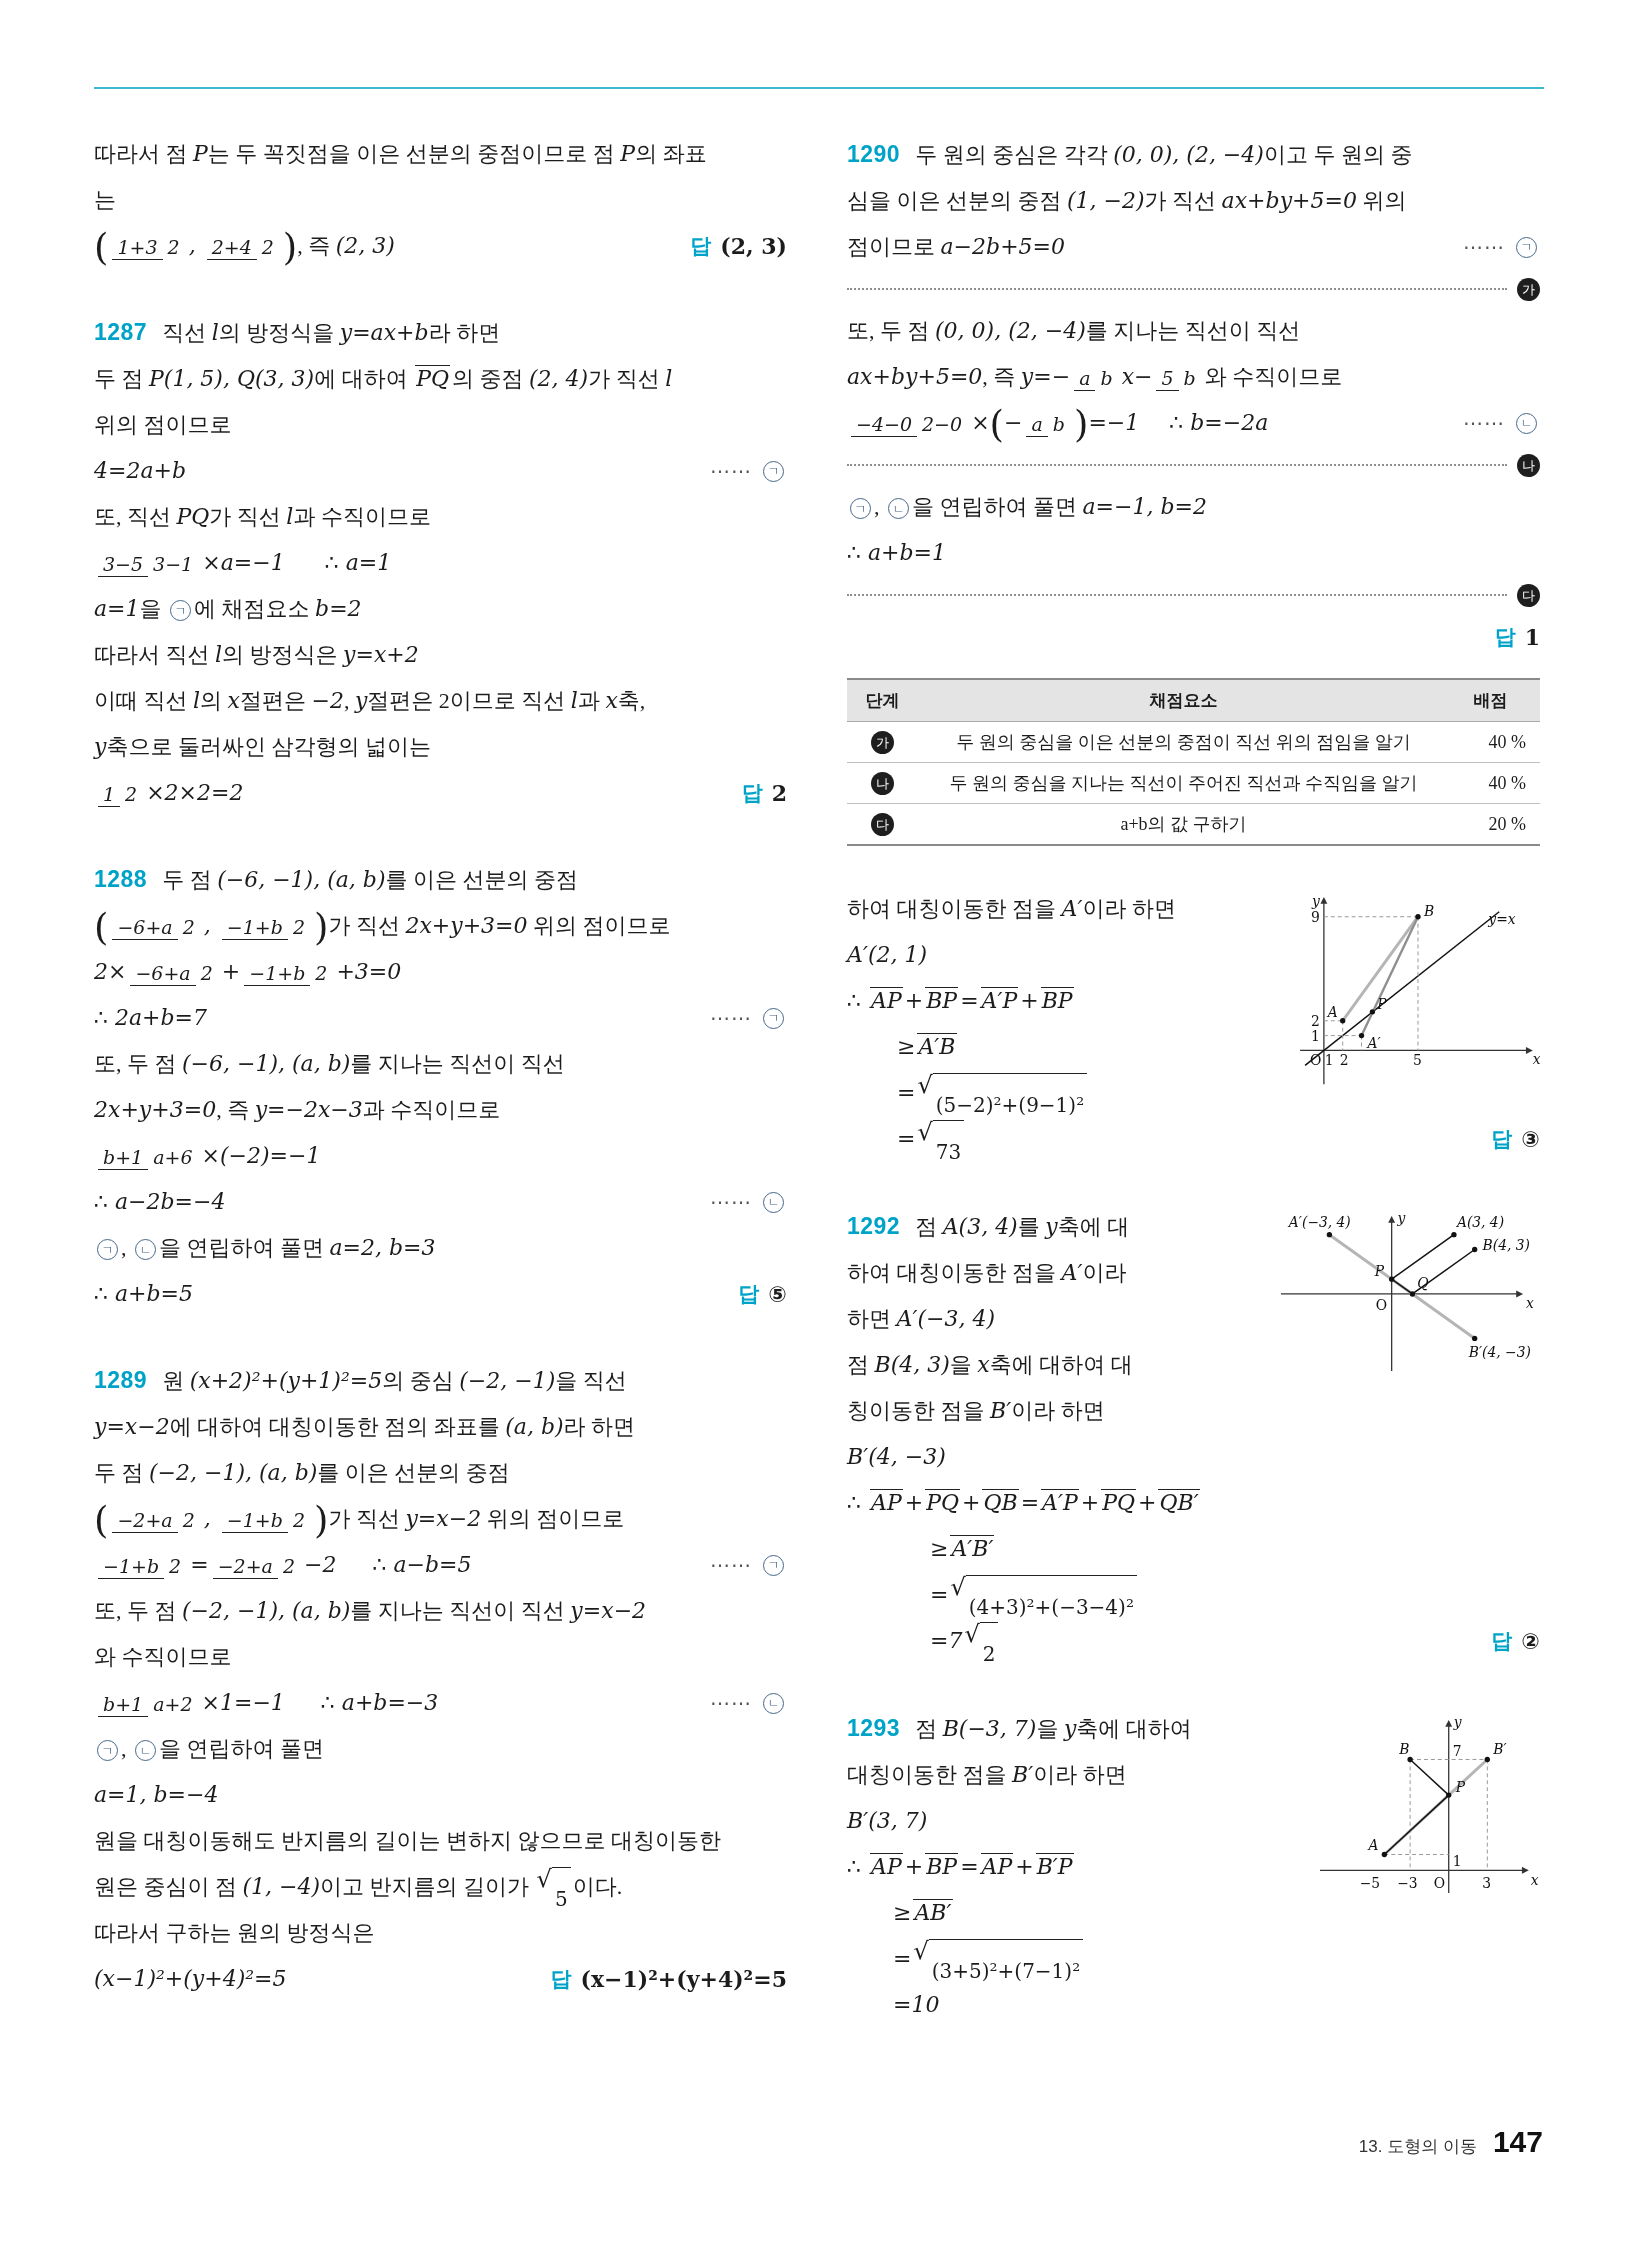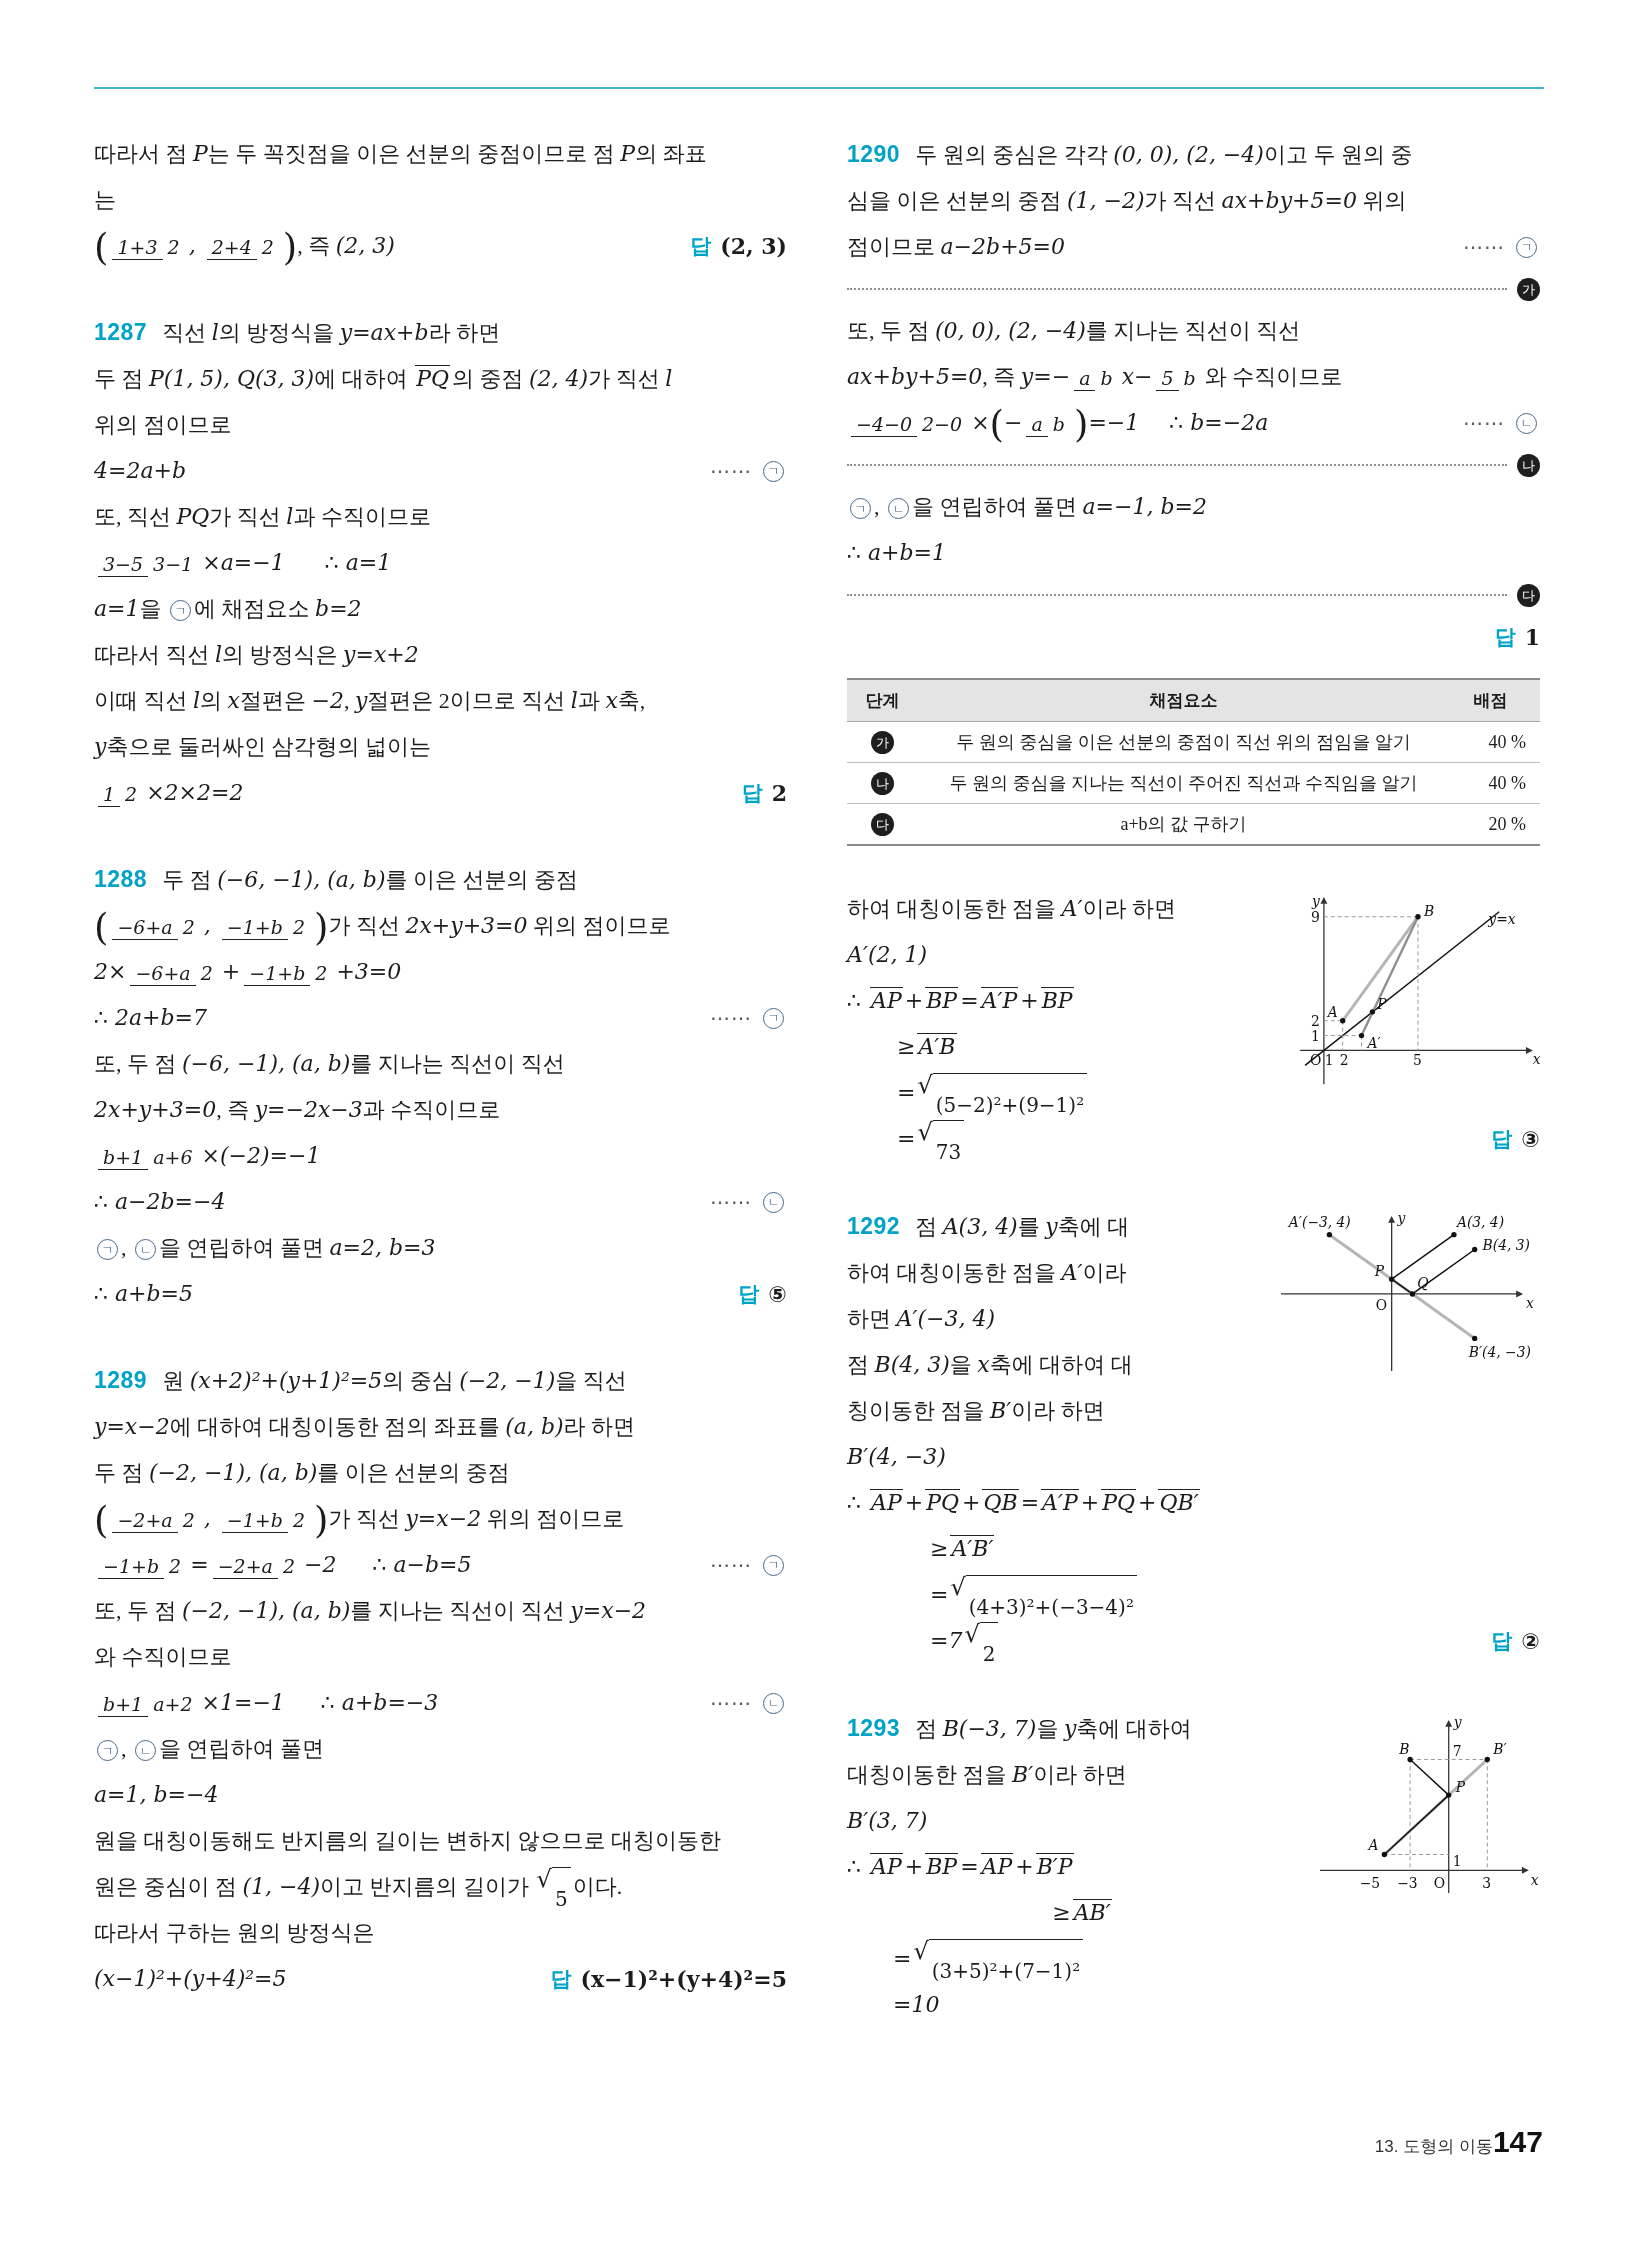--- a/index.html
+++ b/index.html
@@ -42,21 +42,21 @@
   .diagram{position:absolute;top:4px;right:0}
   .diagram line.ax{stroke:#333;stroke-width:1.3}
   .diagram line.sl{stroke:#111;stroke-width:1.5}
   .diagram line.gr{stroke:#b5b5b5;stroke-width:3}
   .diagram line.gr2{stroke:#8f8f8f;stroke-width:2.4}
   .diagram line.da{stroke:#999;stroke-width:1;stroke-dasharray:4 3}
   .diagram .dpt{fill:#111}
   .diagram .ahead{fill:#333}
   .diagram text{font-size:14px;font-family:"DejaVu Serif",serif;fill:#111}
   .diagram text.it{font-style:italic}
-  .footer{position:absolute;right:95px;top:2125px;display:flex;align-items:baseline;gap:0}
+  .footer{position:absolute;right:95px;top:2125px;display:flex;align-items:baseline;gap:16px}
   .footer-section{font-size:17px;color:#333;font-family:"Liberation Sans",sans-serif}
   .footer-page{font-size:30px;font-weight:700;font-family:"Liberation Sans",sans-serif;color:#111}
 </style>
 </head>
 <body>
 
 <div class="page">
   <div class="top-rule"></div>
   <div class="columns">
     <div class="col" id="col-left">
@@ -360,21 +360,21 @@
             <text x="106" y="104" class="dlb ">O</text>
             <text x="258" y="102" class="dlb it">x</text>
             <text x="128" y="16" class="dlb it">y</text>
           </svg>
         </div>
         <div class="block rel" style="min-height: 208px;">
           <div class="line narrow head"><span class="pnum">1293</span><span class="kt">점 </span><span class="mt">B(−3, 7)</span><span class="kt">을 </span><span class="mt">y</span><span class="kt">축에 대하여</span></div>
           <div class="line narrow"><span class="kt">대칭이동한 점을 </span><span class="mt">B′</span><span class="kt">이라 하면</span></div>
           <div class="line narrow"><span class="mt">B′(3, 7)</span></div>
           <div class="line narrow"><span class="mt">∴ </span><span class="ol">AP</span><span class="mt">+</span><span class="ol">BP</span><span class="mt">=</span><span class="ol">AP</span><span class="mt">+</span><span class="ol">B′P</span></div>
-          <div class="line narrow" style="padding-left: 46px; text-align: center;"><span class="mt">≥</span><span class="ol">AB′</span></div>
+          <div class="line narrow" style="padding-left: 46px;"><span class="mt">≥</span><span class="ol">AB′</span></div>
           <div class="line narrow" style="padding-left: 46px;"><span class="mt">=</span><span class="sqrt">
               <span class="rad">√</span>
               <span class="rc">(3+5)²+(7−1)²</span>
             </span></div>
           <div class="line narrow" style="padding-left: 46px;"><span class="mt">=10</span></div>
           <svg width="238" height="194" class="diagram" viewBox="0 0 240 196">
             <line x1="18" y1="163" x2="226" y2="163" class="ax"></line>
             <polygon points="229,163 222,159.5 222,166.5" class="ahead"></polygon>
             <line x1="148" y1="186" x2="148" y2="14" class="ax"></line>
             <polygon points="148,11 144.5,18 151.5,18" class="ahead"></polygon>

